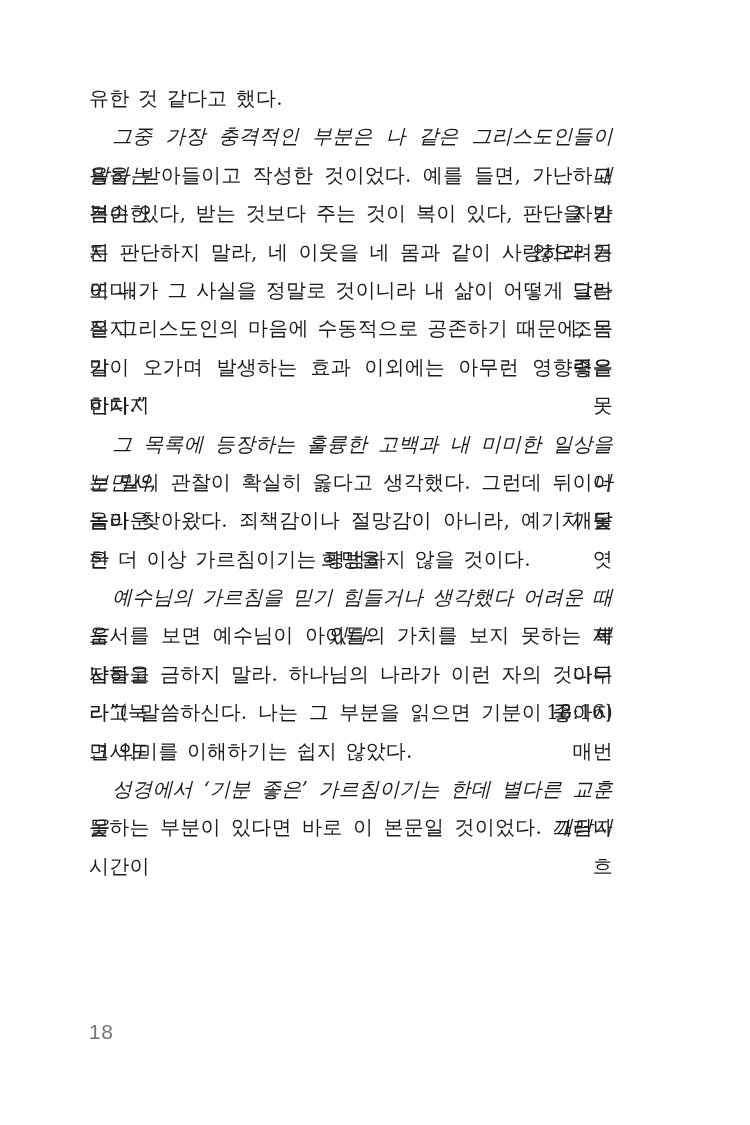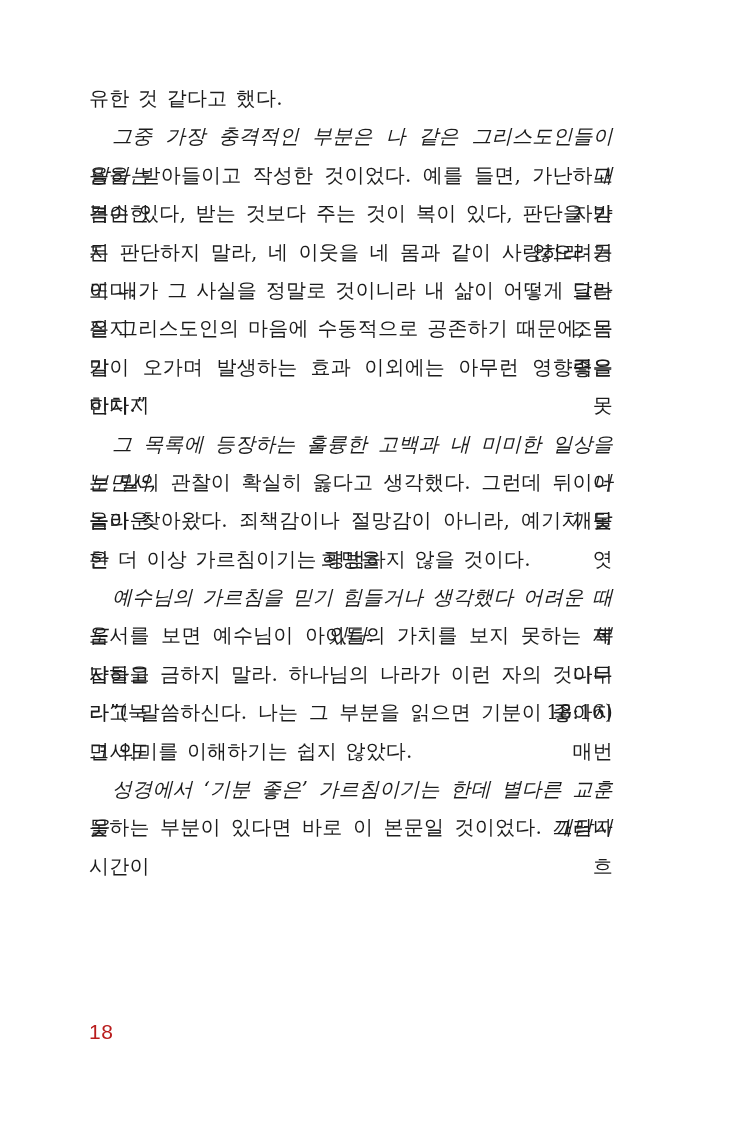--- a/index.html
+++ b/index.html
@@ -43,21 +43,21 @@
     text-align: left;
     text-align-last: left;
   }
   .page-number {
     position: absolute;
     left: 89px;
     top: 1018px;
     font-family: "Liberation Sans", "DejaVu Sans", sans-serif;
     font-size: 21px;
     line-height: 28px;
-    color: #b91c1c;
+    color: #737373;
     letter-spacing: 0.5px;
   }
 </style>
 </head>
 <body>
 
 <div class="page">
   <main class="text-block">
     <p class="line para-end">유한 것 같다고 했다.</p>
     <p class="line indent">그중 가장 충격적인 부분은 나 같은 그리스도인들이 말하는 내</p>

